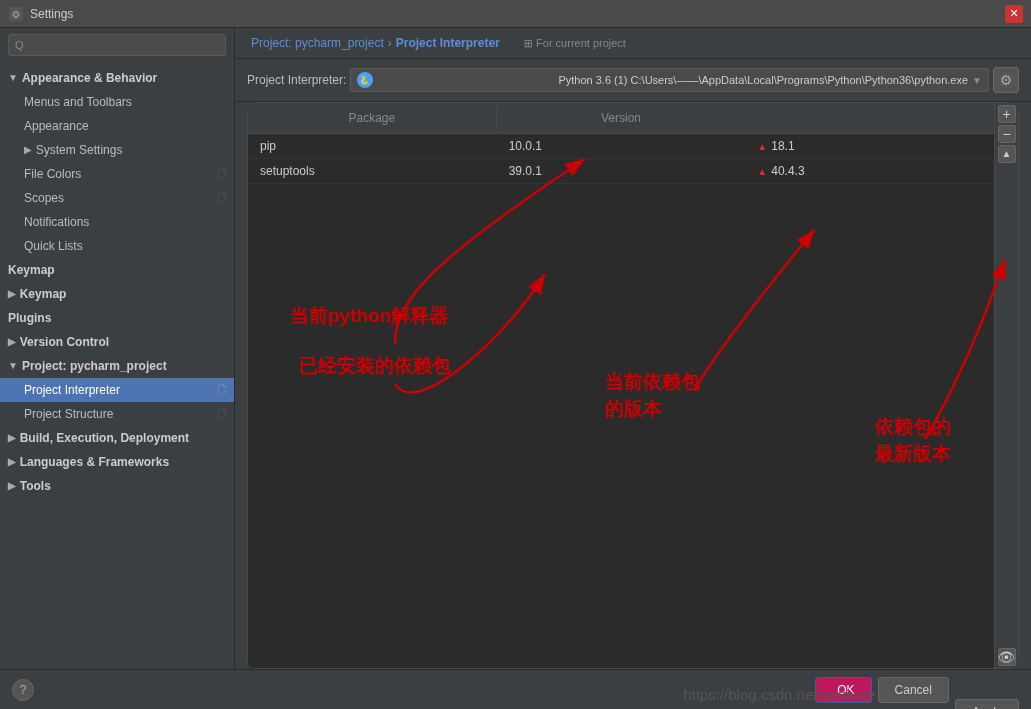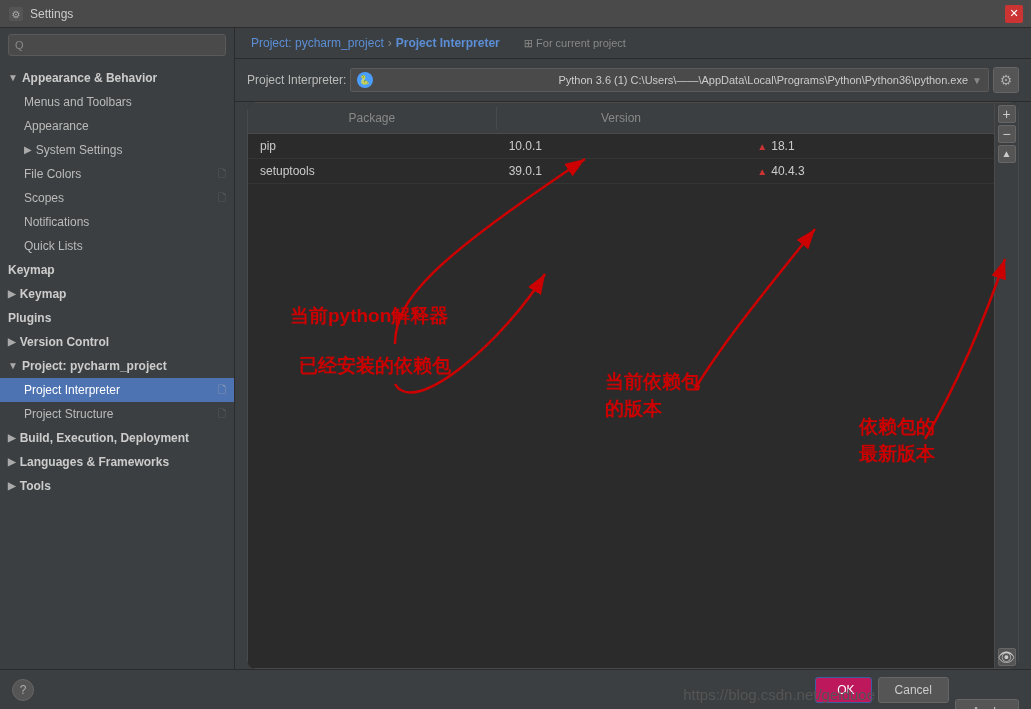--- a/index.html
+++ b/index.html
@@ -477,21 +477,21 @@
 
           <div class="annotation" style="left:55px; top:245px; font-size:19px">
             当前python解释器
           </div>
           <div class="annotation" style="left:64px; top:295px; font-size:19px">
             已经安装的依赖包
           </div>
           <div class="annotation" style="left:370px; top:310px; font-size:19px; line-height:1.4">
             当前依赖包<br>的版本
           </div>
-          <div class="annotation" style="left:624px; top:355px; font-size:19px; line-height:1.4">
+          <div class="annotation" style="left:640px; top:355px; font-size:19px; line-height:1.4">
             依赖包的<br>最新版本
           </div>
 
         </div>
 
       </div>
     </div>
   </div>
 
   <div class="bottom-bar" style="position:relative">

